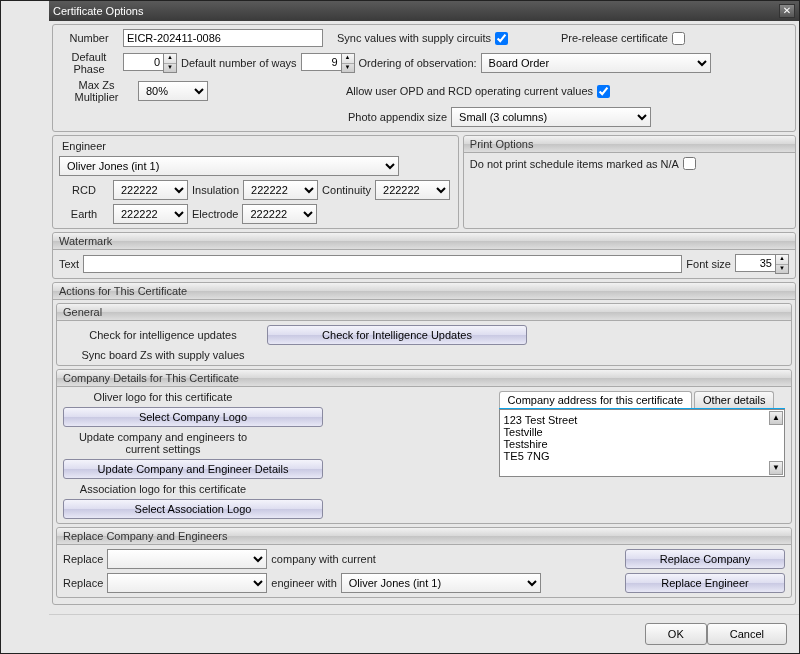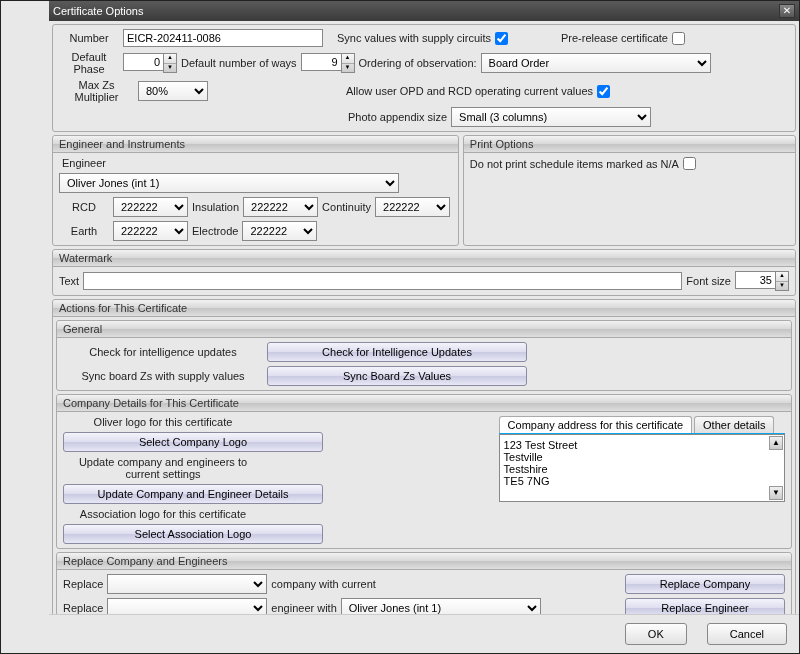--- a/index.html
+++ b/index.html
@@ -92,21 +92,21 @@
     cursor:pointer;
     min-width: 100px;
   }
   .btn.wide { width: 260px; }
   .btn.small { min-width: auto; width:160px;}
   .two-col { display:flex; gap:4px;}
   .two-col > .groupbox { flex:1; }
   .footer {
     display:flex;
     justify-content:flex-end;
-    gap:20px;
+    gap:0;
     padding:8px 12px;
     background:#e8e8e8;
     border-top:1px solid #ccc;
   }
   .footer .fbtn {
     border:1px solid #888;
     background: linear-gradient(to bottom,#fdfdfd,#e2e2e2);
     padding:4px 22px;
     border-radius:3px;
     font-size:11px;
@@ -195,21 +195,20 @@
           <label class="lbl">Photo appendix size</label>
           <select class="sel" style="width:200px">
             <option>Small (3 columns)</option>
           </select>
         </div>
       </div>
     </div>
 
     <div class="two-col">
       <div class="groupbox" style="flex:1.1">
-        <div class="gtitle">Engineer and Instruments</div>
         <div class="gbody">
           <div class="row">
             <label class="lbl" style="width:50px">Engineer</label>
             <select class="sel" style="width:340px"><option>Oliver Jones (int 1)</option></select>
           </div>
           <div class="row">
             <label class="lbl" style="width:50px">RCD</label>
             <select class="sel" style="width:75px"><option>222222</option></select>
             <label class="lbl">Insulation</label>
             <select class="sel" style="width:75px"><option>222222</option></select>
@@ -259,21 +258,20 @@
 
         <div class="groupbox">
           <div class="gtitle">General</div>
           <div class="gbody">
             <div class="row">
               <label class="lbl" style="width:200px">Check for intelligence updates</label>
               <span class="btn wide">Check for Intelligence Updates</span>
             </div>
             <div class="row">
               <label class="lbl" style="width:200px">Sync board Zs with supply values</label>
-              <span class="btn wide">Sync Board Zs Values</span>
             </div>
           </div>
         </div>
 
         <div class="groupbox">
           <div class="gtitle">Company Details for This Certificate</div>
           <div class="gbody" style="display:flex; gap:6px;">
             <div style="flex:1.2">
               <div class="row">
                 <label class="lbl" style="width:200px">Oliver logo for this certificate</label>

